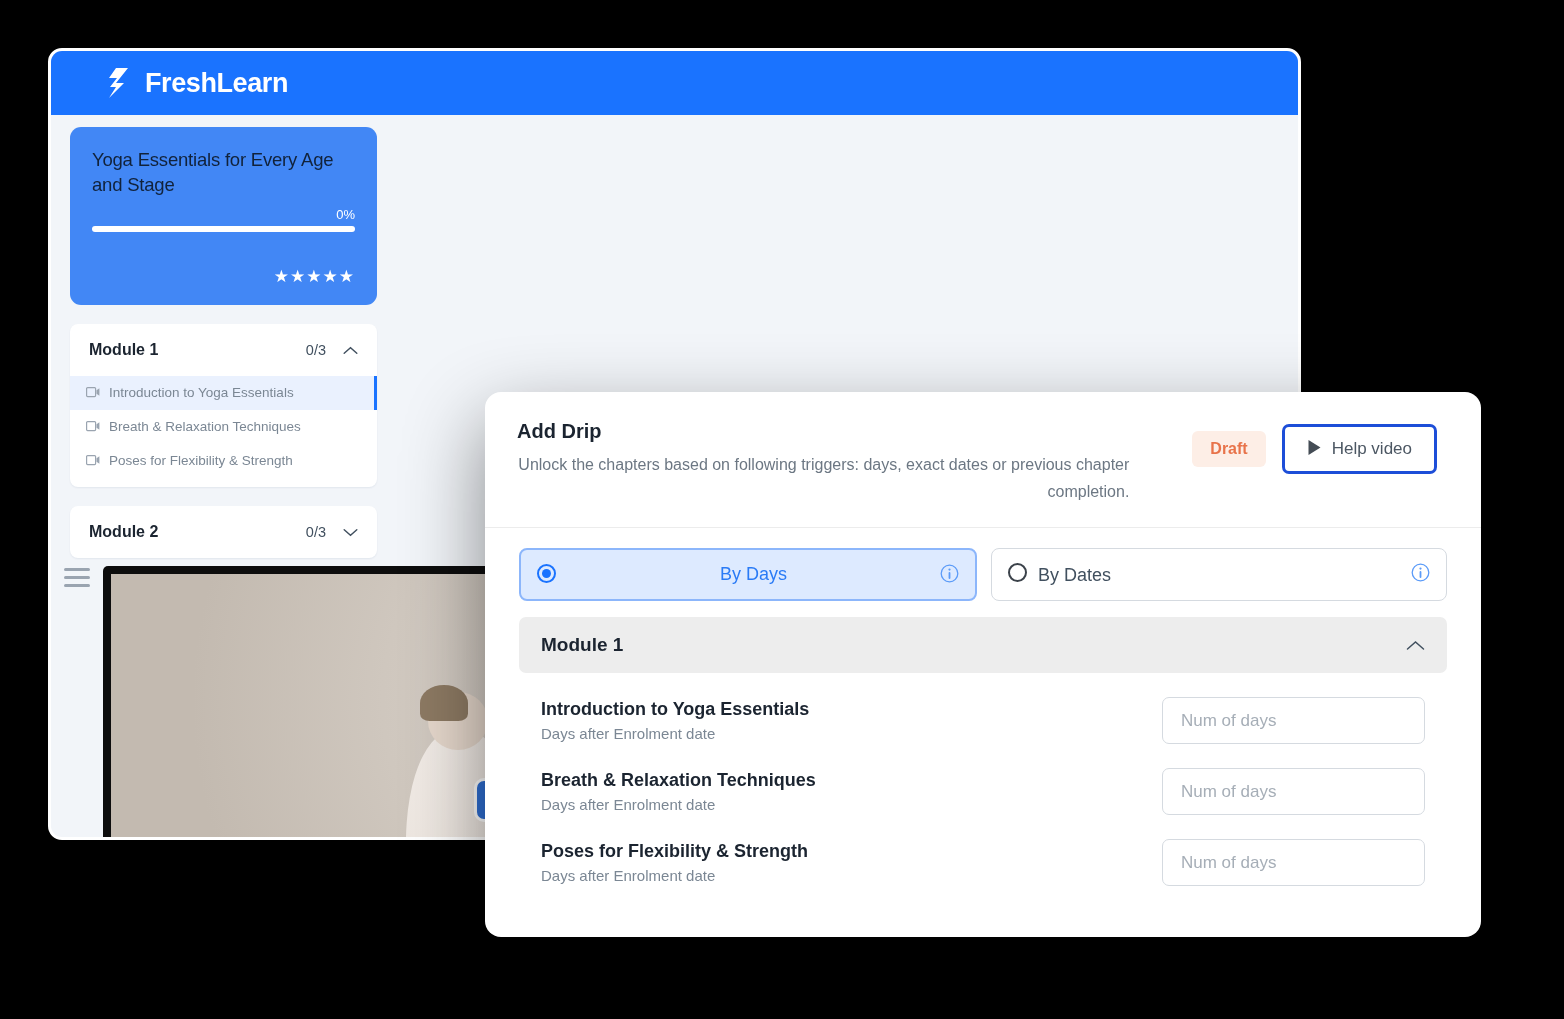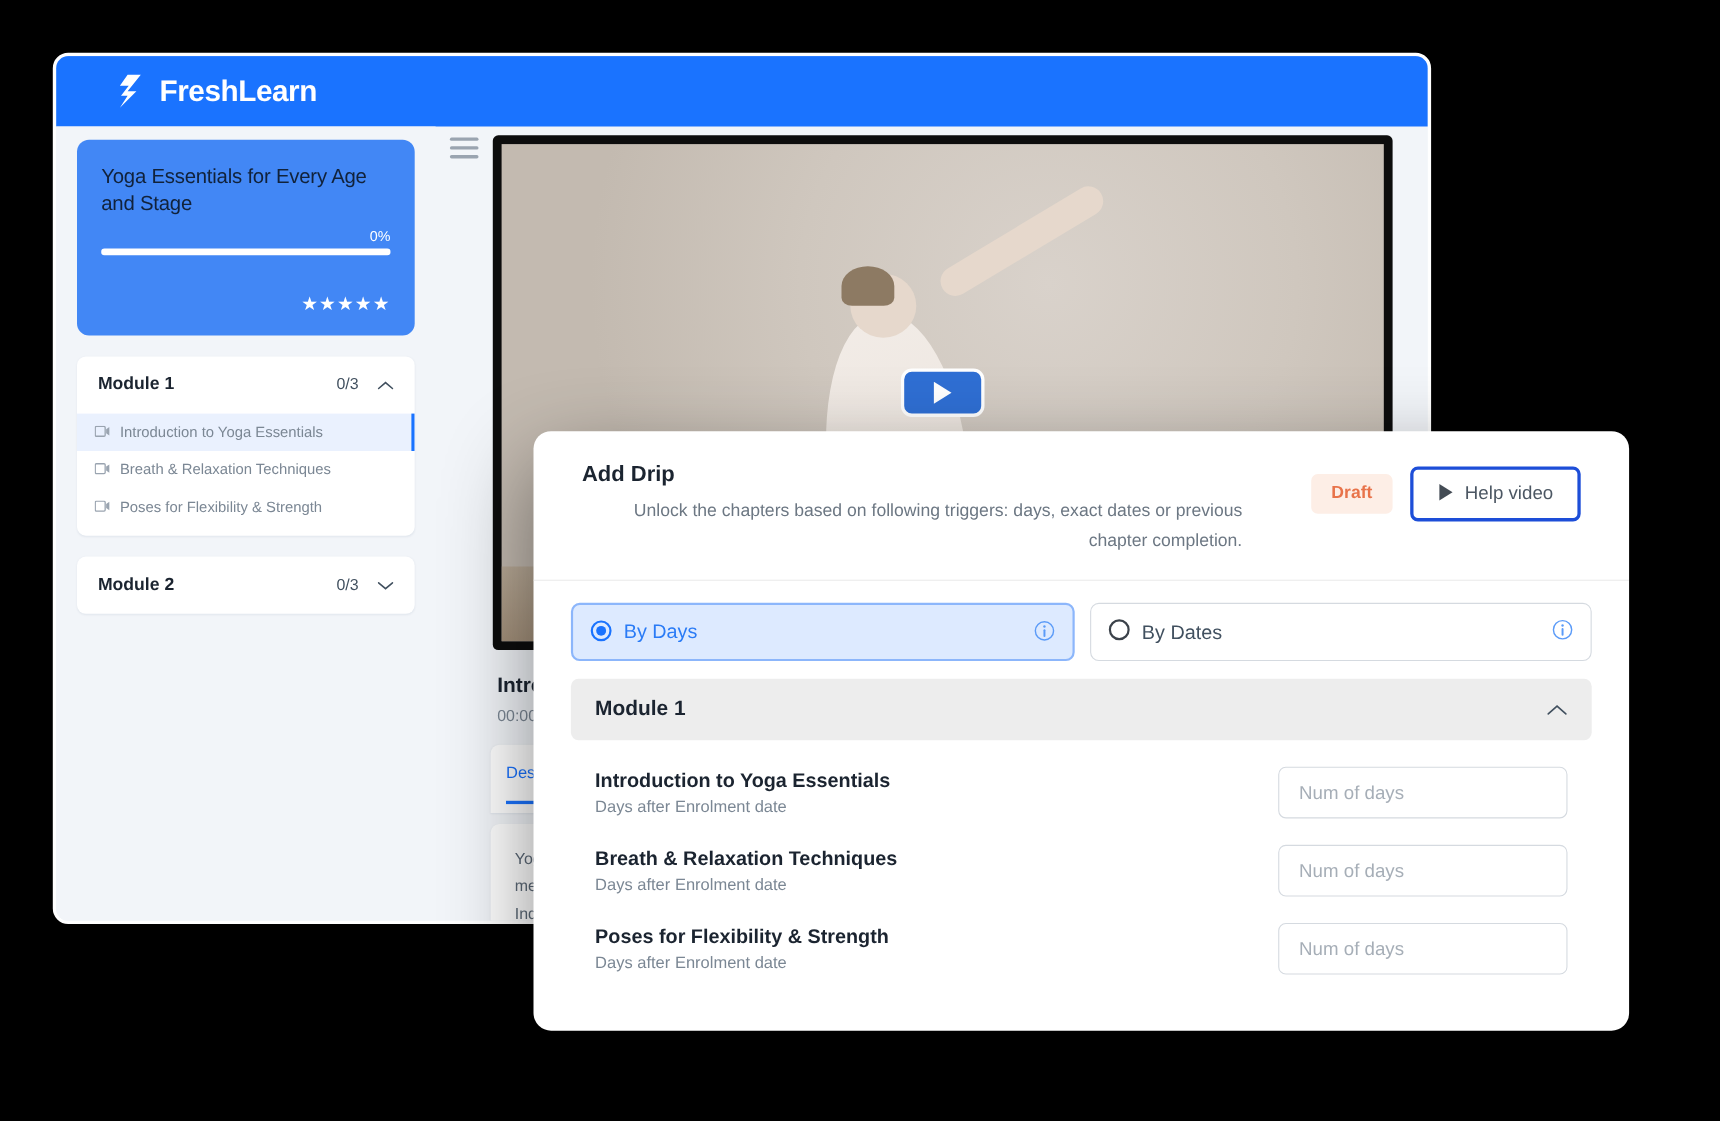--- a/index.html
+++ b/index.html
@@ -51,20 +51,21 @@
     color: #ffffff;
     font-size: 27px;
     font-weight: bold;
     letter-spacing: -0.4px;
   }
 
   
   #app-body {
     display: flex;
     height: calc(100% - 64px);
+    flex-direction: column;
   }
 
   
   #sidebar {
     width: 345px;
     flex: 0 0 345px;
     background: #f2f5f9;
     padding: 12px 19px 0 19px;
   }
 
@@ -328,21 +329,21 @@
     left: 485px;
     top: 392px;
     width: 996px;
     height: 545px;
     background: #ffffff;
     border-radius: 16px;
     box-shadow: 0 30px 80px rgba(0,0,0,0.45);
     overflow: hidden;
   }
   #modal-header {
-    padding: 28px 44px 22px 44px;
+    padding: 28px 44px 22px 32px;
     display: flex;
     align-items: flex-start;
     border-bottom: 1px solid #ececec;
   }
   #modal-head-left { flex: 1; padding-right: 20px; }
   #modal-title {
     font-size: 20px;
     font-weight: bold;
     color: #1b2430;
     margin-bottom: 8px;
@@ -394,20 +395,21 @@
     border: 1px solid #d5dae0;
     border-radius: 8px;
     padding: 14px 16px;
     cursor: pointer;
     background: #ffffff;
     position: relative;
   }
   .trigger-opt.selected {
     background: #ddeaff;
     border: 2px solid #8cb6fb;
+    text-align: center;
   }
   .radio-outer {
     width: 19px; height: 19px;
     border-radius: 50%;
     border: 2px solid #3b424a;
     flex: 0 0 auto;
     margin-right: 11px;
     align-self: flex-start;
     position: relative;
   }

